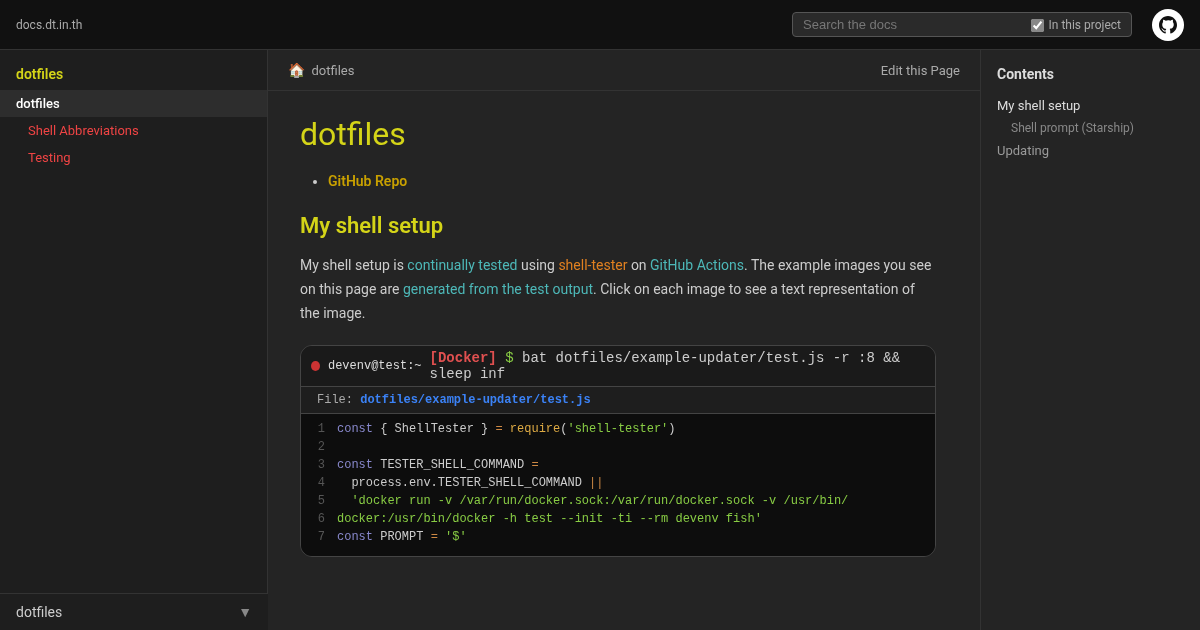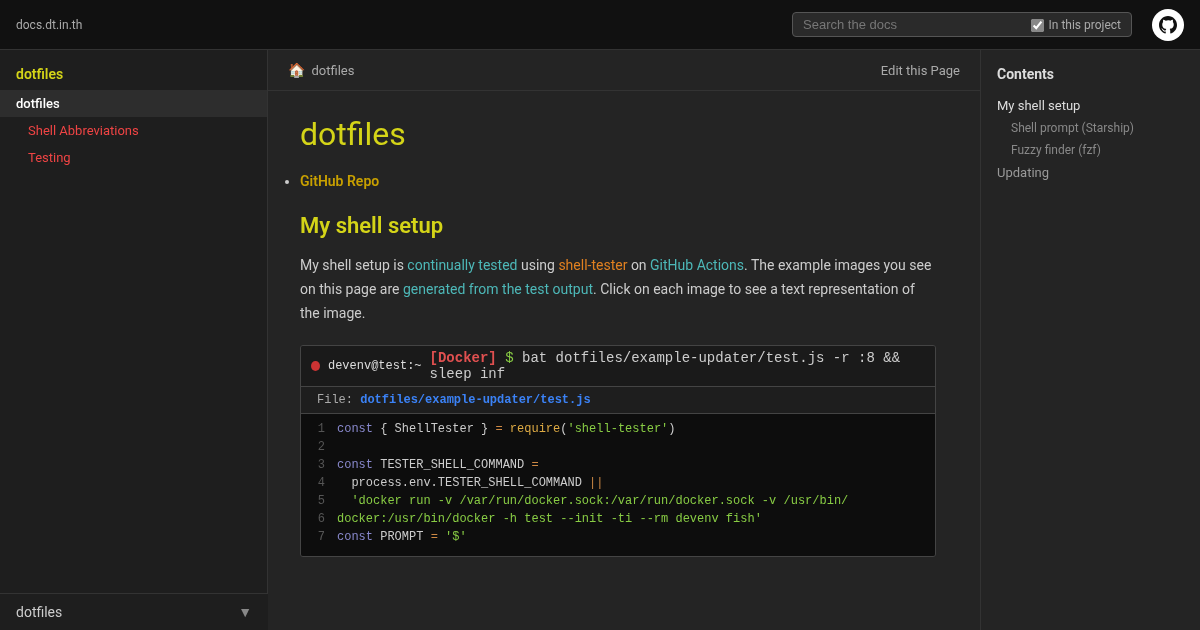--- a/index.html
+++ b/index.html
@@ -140,20 +140,21 @@
 
     .page-title {
       color: #d4d418;
       font-size: 32px;
       font-weight: 400;
       margin-bottom: 20px;
     }
 
     .bullet-list {
       list-style: disc;
+      margin-left: 28px;
       margin-bottom: 24px;
     }
     .bullet-list li {
       margin: 6px 0;
     }
     .link-yellow {
       color: #c8a000;
       font-weight: 600;
       text-decoration: none;
       cursor: pointer;
@@ -170,21 +171,21 @@
       color: #ccc;
       line-height: 1.7;
       font-size: 14px;
       margin-bottom: 20px;
     }
     .link-teal { color: #4db8b8; text-decoration: none; cursor: pointer; }
     .link-orange { color: #e08020; text-decoration: none; cursor: pointer; }
 
     
     .code-block-wrapper {
-      border-radius: 3px;
+      border-radius: 12px;
       overflow: hidden;
       border: 1px solid #444;
       font-family: 'Courier New', Courier, monospace;
       font-size: 12px;
     }
     .code-terminal-bar {
       background: #1a1a1a;
       padding: 4px 10px;
       display: flex;
       align-items: center;
@@ -389,17 +390,16 @@
         </div>
       </div>
     </div>
   </main>
 
   <aside class="right-sidebar">
     <div class="contents-heading">Contents</div>
     <div class="toc-item active">My shell setup</div>
     <div class="toc-sub">
       <div class="toc-item">Shell prompt (Starship)</div>
-      <div class="toc-item">Fuzzy finder (fzf)</div>
     </div>
     <div class="toc-item">Updating</div>
   </aside>
 </div>
 
 </body></html>

